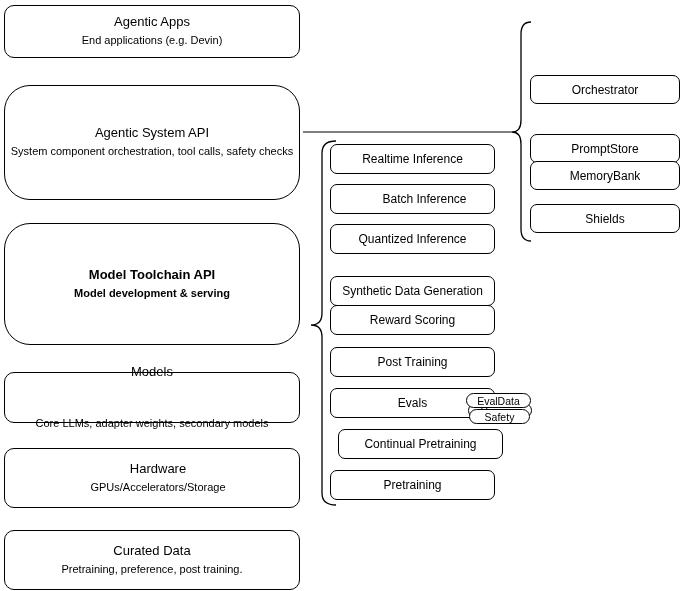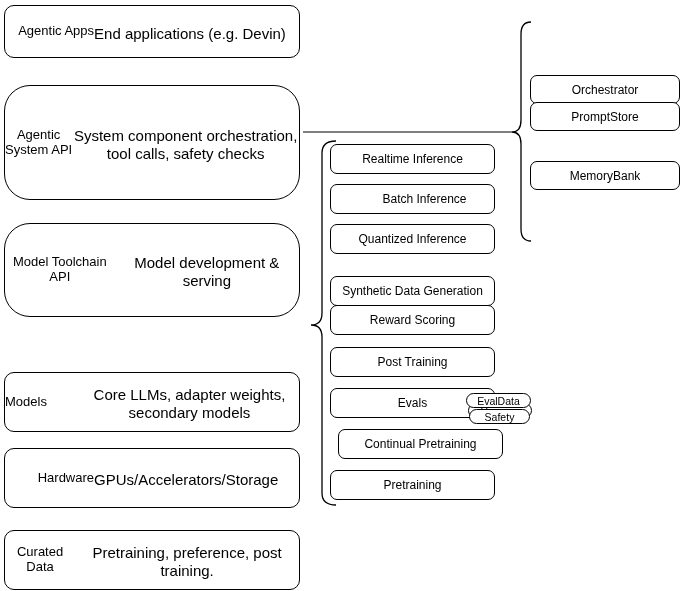--- a/index.html
+++ b/index.html
@@ -3,26 +3,26 @@
 <meta charset="utf-8">
 <style>
   html,body{margin:0;padding:0;background:#ffffff;}
   .canvas{
     position:relative;width:682px;height:591px;background:#ffffff;
     font-family:"Liberation Sans", sans-serif;color:#000000;overflow:hidden;
   }
   svg.wires{position:absolute;left:0;top:0;pointer-events:none;}
   .node{
     position:absolute;background:#ffffff;border:1px solid #000000;
-    display:flex;align-items:center;justify-content:center;
+    display:flex;flex-direction:column;align-items:center;justify-content:center;
     text-align:center;box-sizing:border-box;
   }
   .lbox{left:4px;width:296px;}
   .lbox .title{font-size:13px;line-height:1.15;}
-  .lbox .subtitle{font-size:15px;line-height:1.2;margin-top:4px;}
+  .lbox .subtitle{font-size:11px;line-height:1.2;margin-top:4px;}
   .r10{border-radius:10px;}
   .r26{border-radius:26px;}
   .mbox{left:330px;width:165px;height:30px;border-radius:7px;font-size:12px;white-space:nowrap;}
   .rbox{left:530px;width:150px;height:29px;border-radius:7px;font-size:12px;white-space:nowrap;}
   .pill{
     position:absolute;background:#ffffff;border:1px solid #000000;border-radius:999px;
     display:flex;align-items:center;justify-content:center;font-size:10.5px;
     box-sizing:border-box;white-space:nowrap;
   }
 </style>
@@ -38,25 +38,25 @@
   </svg>
 
   <div class="node lbox r10" style="top:5px;height:53px;">
     <div class="title">Agentic Apps</div>
     <div class="subtitle">End applications (e.g. Devin)</div>
   </div>
   <div class="node lbox r26" style="top:85px;height:115px;">
     <div class="title">Agentic System API</div>
     <div class="subtitle">System component orchestration, tool calls, safety checks</div>
   </div>
-  <div class="node lbox r26" style="top:223px;height:94px;">
+  <div class="node lbox r26" style="top:223px;height:122px;font-weight:bold;">
     <div class="title">Model Toolchain API</div>
     <div class="subtitle">Model development &amp; serving</div>
   </div>
-  <div class="node lbox r10" style="top:372px;height:60px;gap:33px;">
+  <div class="node lbox r10" style="top:372px;height:51px;gap:33px;">
     <div class="title">Models</div>
     <div class="subtitle">Core LLMs, adapter weights, secondary models</div>
   </div>
   <div class="node lbox r10" style="top:448px;height:60px;padding-left:12px;">
     <div class="title">Hardware</div>
     <div class="subtitle">GPUs/Accelerators/Storage</div>
   </div>
   <div class="node lbox r10" style="top:530px;height:60px;">
     <div class="title">Curated Data</div>
     <div class="subtitle">Pretraining, preference, post training.</div>
@@ -70,16 +70,17 @@
   <div class="node mbox" style="top:347px;">Post Training</div>
   <div class="node mbox" style="top:388px;">Evals</div>
   <div class="node mbox" style="top:429px;margin-left:8px;">Continual Pretraining</div>
   <div class="node mbox" style="top:470px;">Pretraining</div>
 
   <div class="pill" style="left:468px;top:359px;width:64px;height:15px;margin-top:44px;">Harness</div>
   <div class="pill" style="left:466px;top:393px;width:65px;height:15px;">EvalData</div>
   <div class="pill" style="left:469px;top:409px;width:61px;height:15px;">Safety</div>
 
   <div class="node rbox" style="top:75px;">Orchestrator</div>
-  <div class="node rbox" style="top:102px;text-align:center;">PromptStore</div>
+  <div class="node rbox" style="top:134px;text-align:center;">PromptStore</div>
   <div class="node rbox" style="top:161px;">MemoryBank</div>
+  <div class="node rbox" style="top:204px;">Shields</div>
 
 </div>
 
 </body></html>

